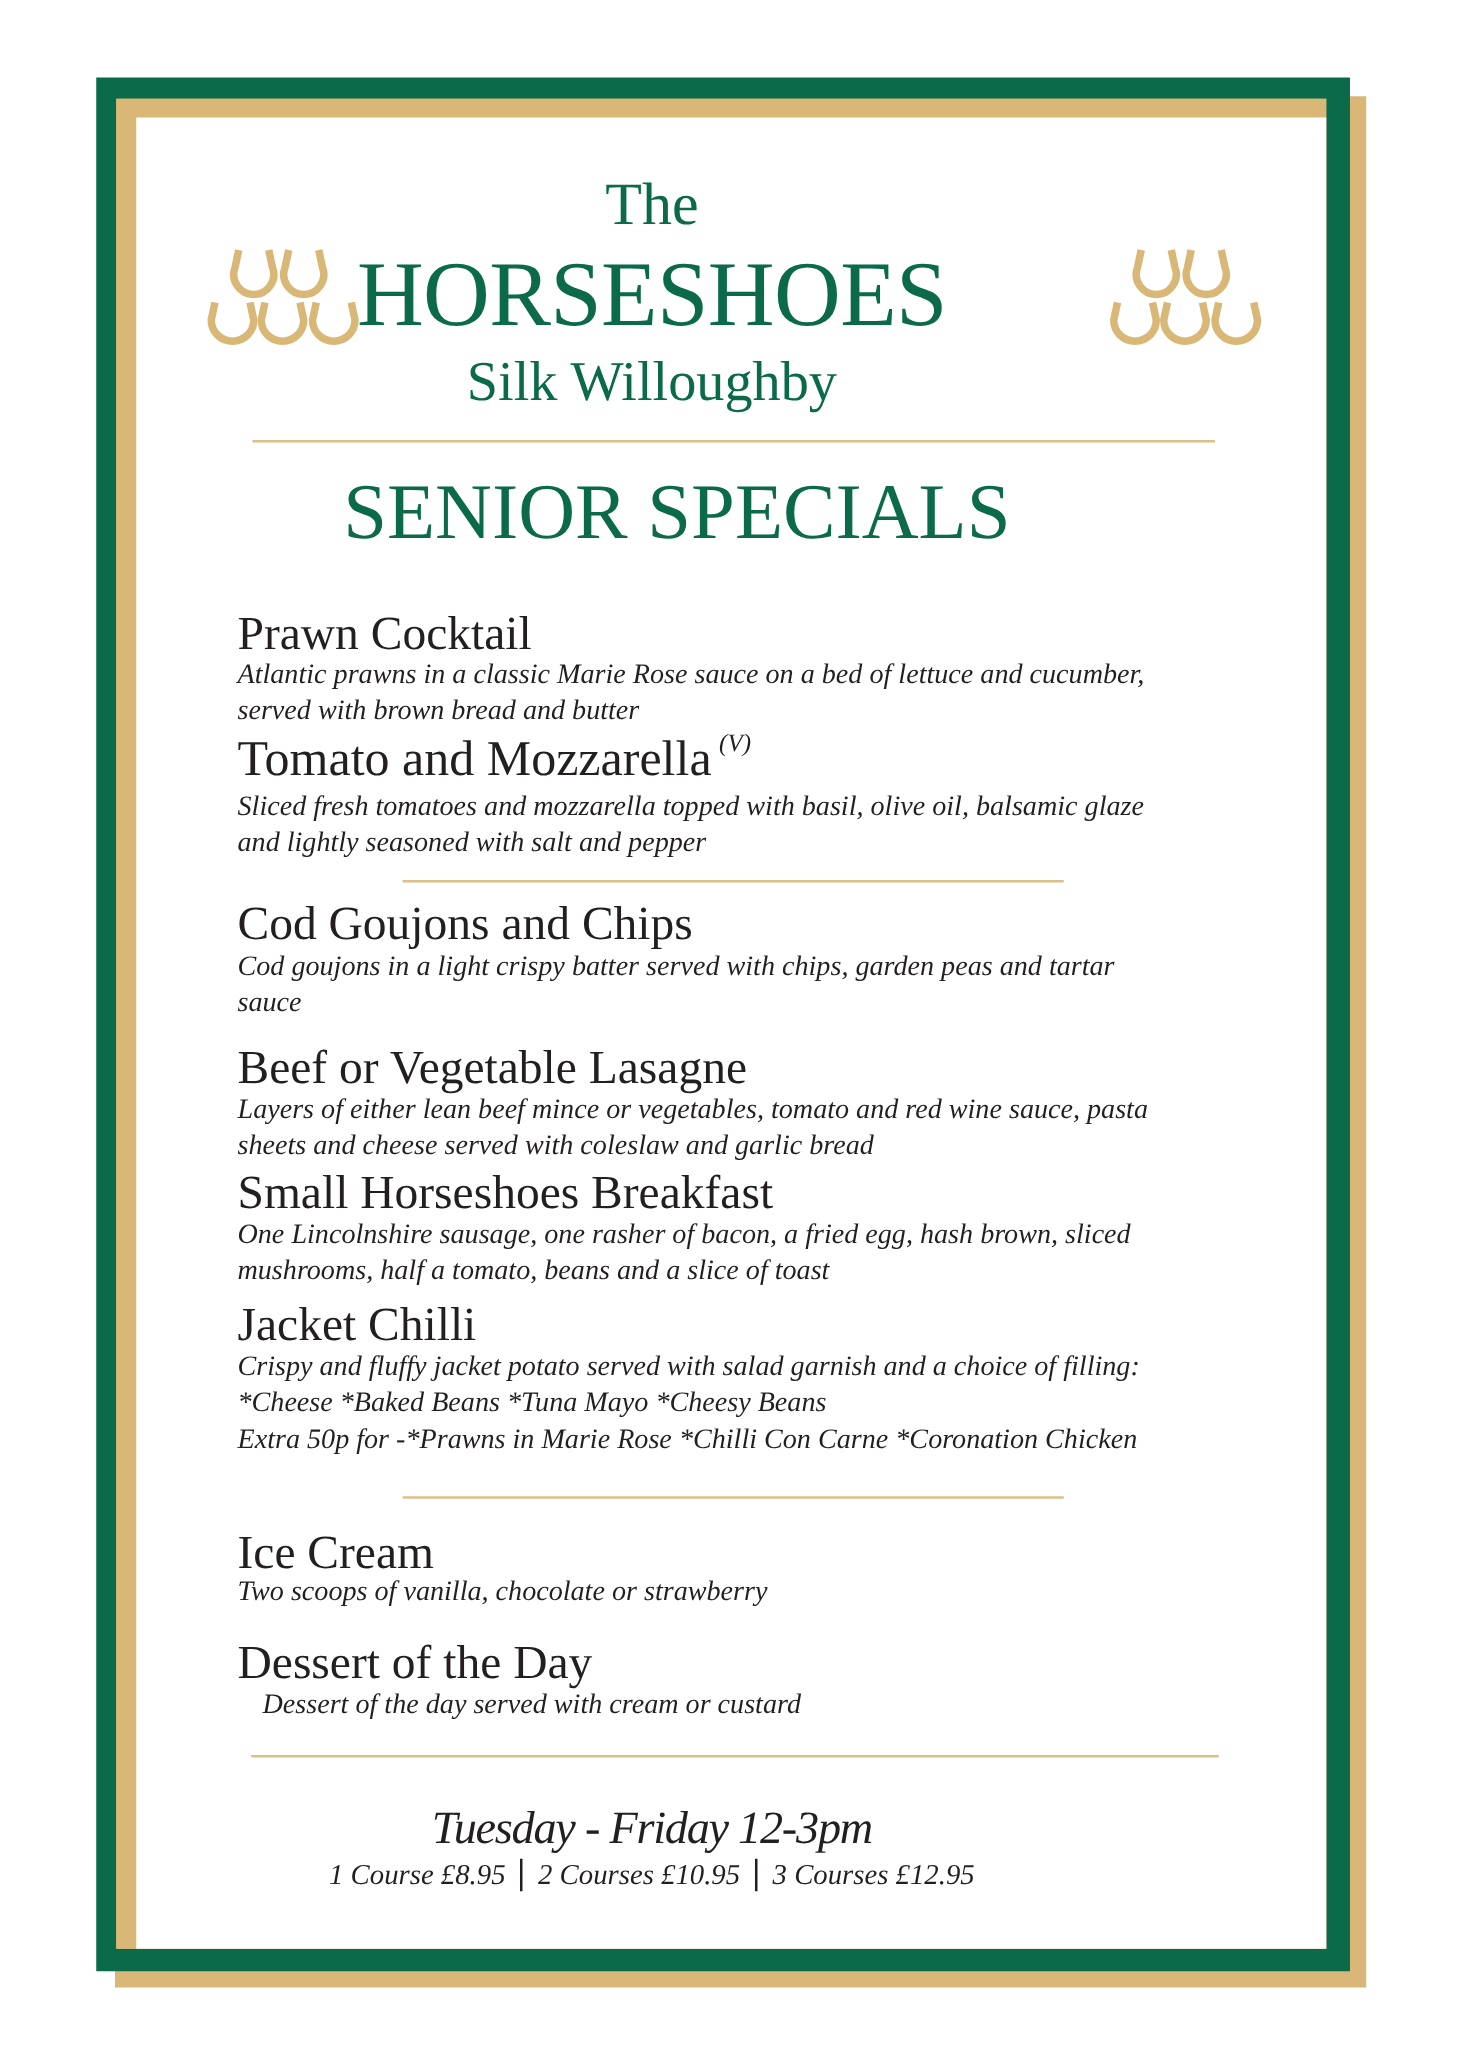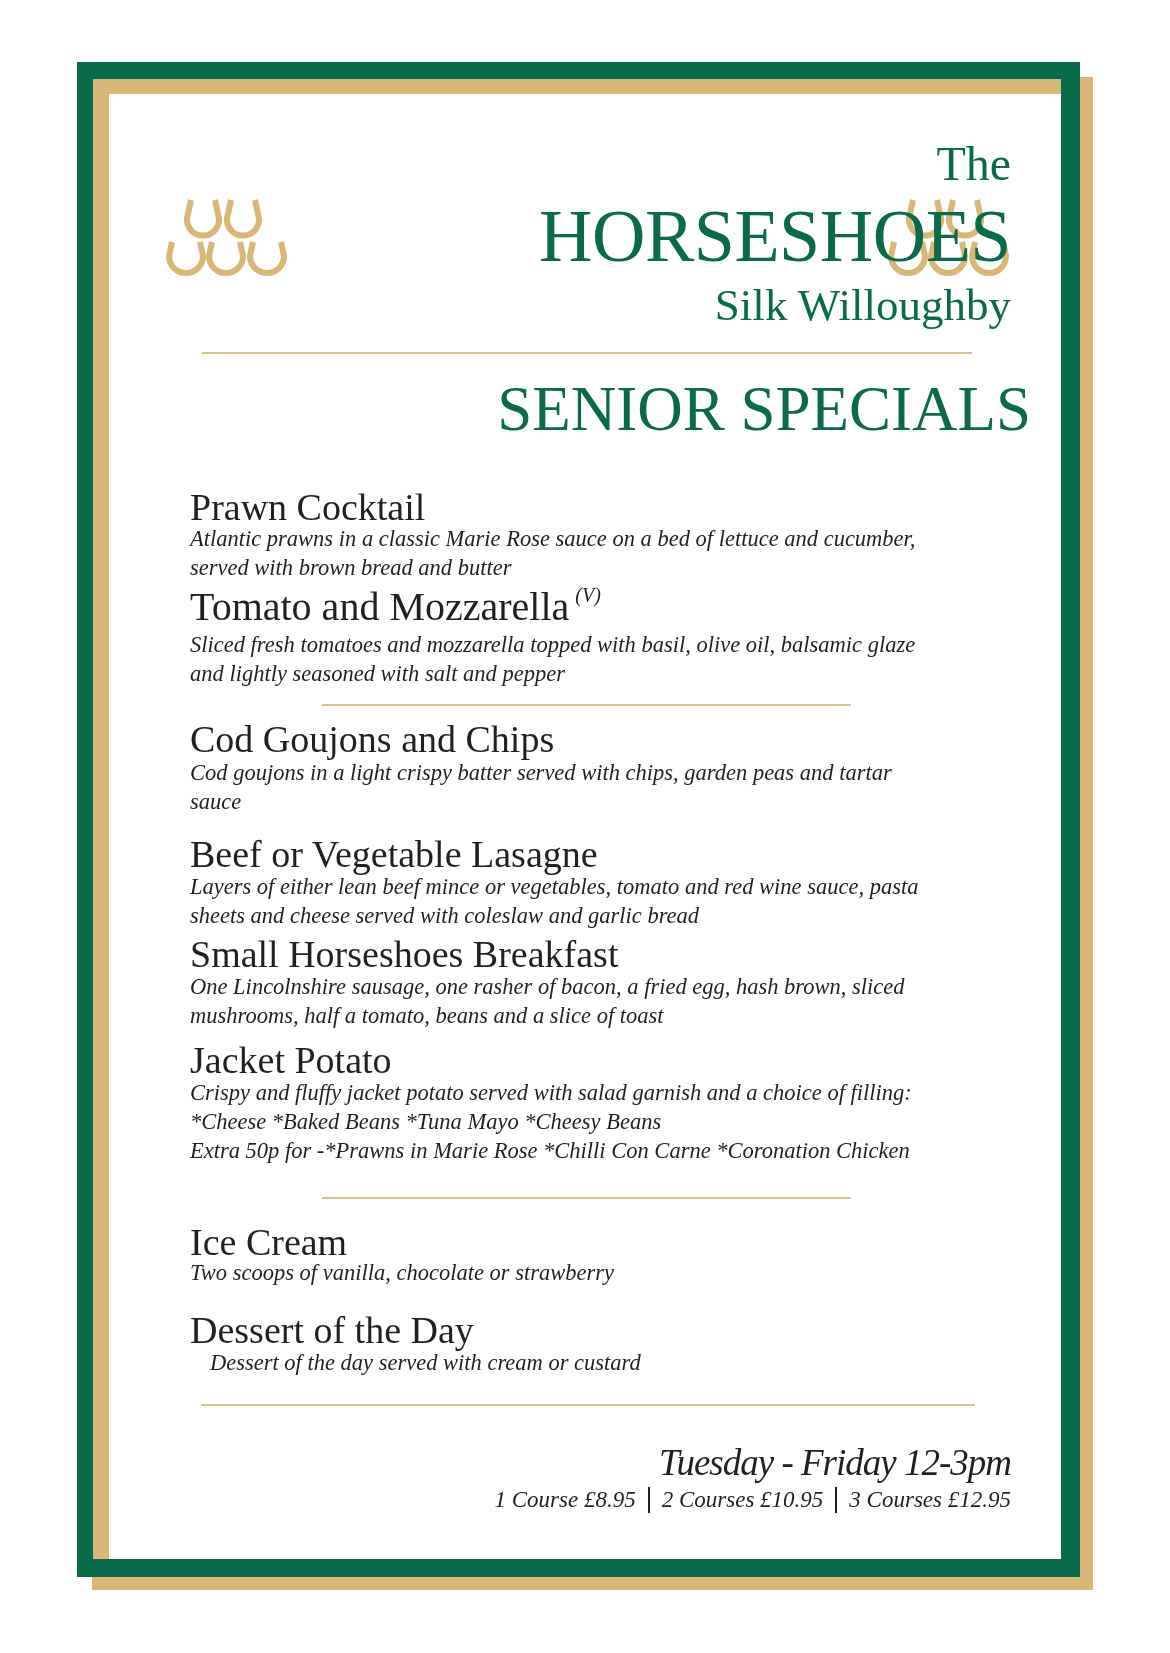--- a/index.html
+++ b/index.html
@@ -5,21 +5,21 @@
   html, body { margin:0; padding:0; }
   body { width:1170px; height:1653px; position:relative; background:#ffffff; overflow:hidden;
          font-family:"Liberation Serif", "DejaVu Serif", serif; color:#231f20; }
   .gold-back { position:absolute; left:92px; top:77px; width:1001px; height:1513px; background:#d9b877; }
   .green-frame { position:absolute; left:77px; top:62px; width:1003px; height:1515px; box-sizing:border-box;
                  border-style:solid; border-color:#0b6a4a; border-width:17px 19px 18px 16px; }
   .gold-inner { position:absolute; left:93px; top:79px; width:968px; height:1480px; background:#d9b877; }
   .paper { position:absolute; left:109px; top:94px; width:952px; height:1465px; background:#ffffff; }
 
   .abs { position:absolute; white-space:nowrap; line-height:1; }
-  .center { left:0; width:1011px; text-align:right; }
+  .center { left:16px; width:1011px; text-align:center; }
   .green { color:#0b6a4a; }
 
   .the { font-size:48px; top:140px; }
   .brand { font-size:74px; top:199px; letter-spacing:-0.5px; }
   .place { font-size:45px; top:283px; }
   .rule { position:absolute; height:2px; background:#dcc08a; }
   .title-main { font-size:63px; top:378px;padding-left:20px; }
 
   .item-title { position:absolute; left:190px; font-size:38px; white-space:nowrap; line-height:1; }
   .item-title.big { font-size:40px; }
@@ -103,21 +103,21 @@
 
 <div class="item-title" style="top:935px;">
   <span>Small Horseshoes Breakfast</span>
 </div>
 <div class="item-desc" style="top:972px;">
   <div>One Lincolnshire sausage, one rasher of bacon, a fried egg, hash brown, sliced</div>
   <div>mushrooms, half a tomato, beans and a slice of toast</div>
 </div>
 
 <div class="item-title" style="top:1041px;">
-  <span>Jacket Potato</span>
+  <span>Jacket Chilli</span>
 </div>
 <div class="item-desc" style="top:1078px;">
   <div>Crispy and fluffy jacket potato served with salad garnish and a choice of filling:</div>
   <div>*Cheese *Baked Beans *Tuna Mayo *Cheesy Beans</div>
   <div>Extra 50p for -*Prawns in Marie Rose *Chilli Con Carne *Coronation Chicken</div>
 </div>
 
 <div class="rule" style="left:322px;top:1197px;width:529px;height:1.5px;"></div>
 
 <div class="item-title" style="top:1223px;">

